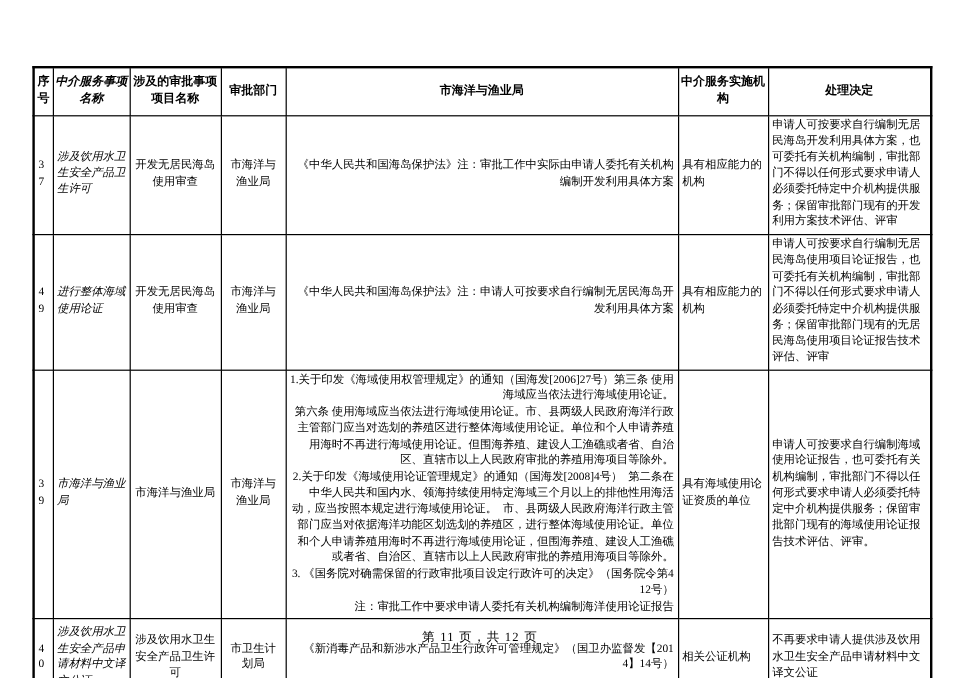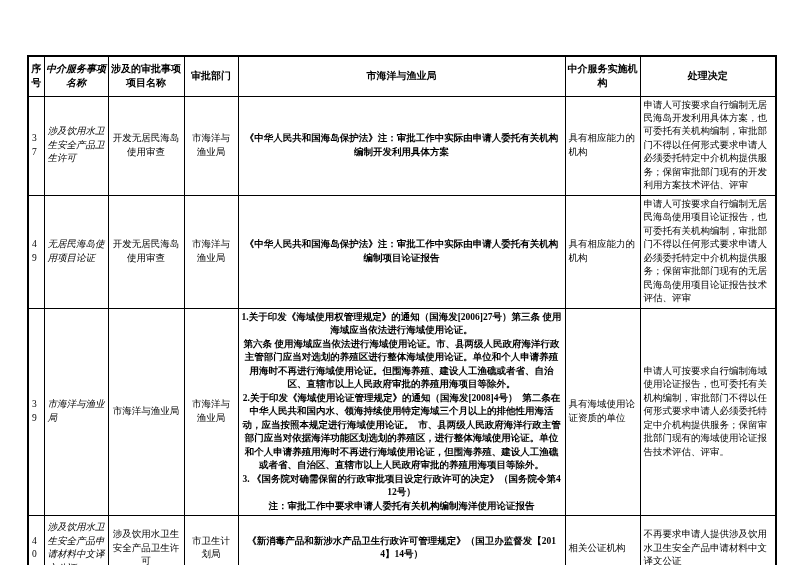--- a/index.html
+++ b/index.html
@@ -39,21 +39,21 @@
   table.doc-table th {
     font-weight: bold;
     text-align: center;
     font-size: 10px;
     padding: 2px 1px;
   }
   .c-seq      { width: 16px;  }
   .c-service  { width: 64px;  text-align: left; font-style: italic; }
   .c-approval { width: 76px;  text-align: center; }
   .c-dept     { width: 54px;  text-align: center; }
-  .c-basis    { width: 327px; text-align: center; white-space: pre-wrap; font-weight: bold; }
+  .c-basis    { width: 327px; text-align: right; white-space: pre-wrap; }
   .c-agency   { width: 75px;  text-align: left; }
   .c-decision { width: 136px; text-align: left; }
   tr.r-header { height: 40px; }
   tr.r-37 { height: 95px; }
   tr.r-38 { height: 85px; }
   tr.r-39 { height: 180px; }
   tr.r-40 { height: 66px; }
   .footer {
     position: absolute;
     left: 0;
@@ -92,24 +92,24 @@
       <td class="c-seq">37</td>
       <td class="c-service">涉及饮用水卫生安全产品卫生许可</td>
       <td class="c-approval">开发无居民海岛使用审查</td>
       <td class="c-dept">市海洋与渔业局</td>
       <td class="c-basis">《中华人民共和国海岛保护法》注：审批工作中实际由申请人委托有关机构编制开发利用具体方案</td>
       <td class="c-agency">具有相应能力的机构</td>
       <td class="c-decision">申请人可按要求自行编制无居民海岛开发利用具体方案，也可委托有关机构编制，审批部门不得以任何形式要求申请人必须委托特定中介机构提供服务；保留审批部门现有的开发利用方案技术评估、评审</td>
     </tr>
     <tr class="r-38">
       <td class="c-seq">49</td>
-      <td class="c-service">无居民海岛使用项目论证</td>
+      <td class="c-service">进行整体海域使用论证</td>
       <td class="c-approval">开发无居民海岛使用审查</td>
       <td class="c-dept">市海洋与渔业局</td>
-      <td class="c-basis">《中华人民共和国海岛保护法》注：审批工作中实际由申请人委托有关机构编制项目论证报告</td>
+      <td class="c-basis">《中华人民共和国海岛保护法》注：申请人可按要求自行编制无居民海岛开发利用具体方案</td>
       <td class="c-agency">具有相应能力的机构</td>
       <td class="c-decision">申请人可按要求自行编制无居民海岛使用项目论证报告，也可委托有关机构编制，审批部门不得以任何形式要求申请人必须委托特定中介机构提供服务；保留审批部门现有的无居民海岛使用项目论证报告技术评估、评审</td>
     </tr>
     <tr class="r-39">
       <td class="c-seq">39</td>
       <td class="c-service">市海洋与渔业局</td>
       <td class="c-approval">市海洋与渔业局</td>
       <td class="c-dept">市海洋与渔业局</td>
       <td class="c-basis">1.关于印发《海域使用权管理规定》的通知（国海发[2006]27号）第三条 使用海域应当依法进行海域使用论证。
 第六条 使用海域应当依法进行海域使用论证。市、县两级人民政府海洋行政主管部门应当对选划的养殖区进行整体海域使用论证。单位和个人申请养殖用海时不再进行海域使用论证。但围海养殖、建设人工渔礁或者省、自治区、直辖市以上人民政府审批的养殖用海项目等除外。
@@ -124,13 +124,14 @@
       <td class="c-service">涉及饮用水卫生安全产品申请材料中文译文公证</td>
       <td class="c-approval">涉及饮用水卫生安全产品卫生许可</td>
       <td class="c-dept">市卫生计划局</td>
       <td class="c-basis">《新消毒产品和新涉水产品卫生行政许可管理规定》（国卫办监督发【2014】14号）</td>
       <td class="c-agency">相关公证机构</td>
       <td class="c-decision">不再要求申请人提供涉及饮用水卫生安全产品申请材料中文译文公证</td>
     </tr>
   </tbody>
     </table>
 
+  <div class="footer">第 11 页，共 12 页</div>
 </div>
 
 </body></html>

